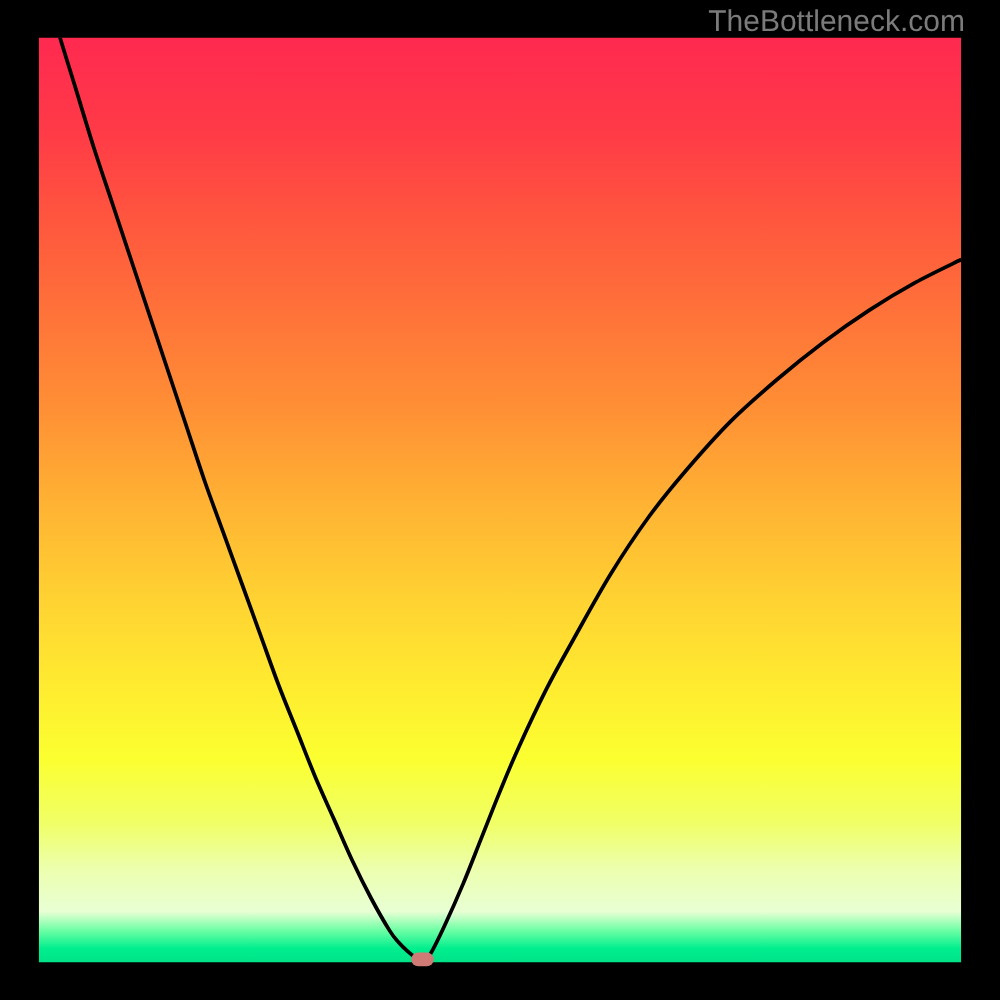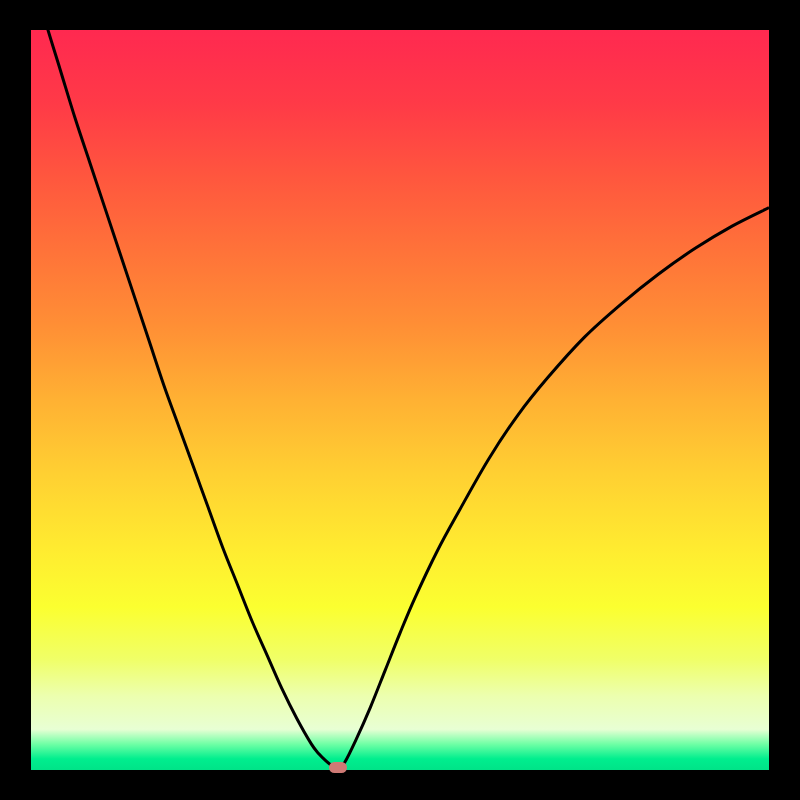--- a/index.html
+++ b/index.html
@@ -77,14 +77,15 @@
     </defs>
     <rect x="0" y="0" width="738" height="740" fill="url(#grad)"></rect>
   </svg>
 
   <svg class="curve-svg" viewBox="0 0 738 740" preserveAspectRatio="none">
     <path id="curve-path" d="M 0 -59.200000000000045 C 2.46 -50.5666666666667 9.84 -24.049999999999994 14.76 -7.399999999999977 C 19.68 9.250000000000039 24.599999999999998 24.666666666666725 29.52 40.700000000000045 C 34.44 56.73333333333336 39.36 73.38333333333328 44.28 88.79999999999995 C 49.2 104.21666666666663 54.12 118.40000000000003 59.04 133.20000000000005 C 63.96 148.00000000000006 68.88 162.80000000000004 73.8 177.60000000000002 C 78.72 192.4 83.64 207.20000000000002 88.56 222 C 93.48 236.79999999999998 98.4 251.59999999999997 103.32000000000001 266.4 C 108.24000000000001 281.2 113.16 296 118.08 310.8 C 123 325.6 127.92 341.01666666666665 132.84 355.2 C 137.76 369.3833333333333 142.68 382.3333333333333 147.6 395.9 C 152.51999999999998 409.46666666666664 157.44 423.03333333333336 162.36 436.6 C 167.28000000000003 450.1666666666667 172.20000000000002 463.73333333333335 177.12 477.3 C 182.04 490.8666666666667 186.95999999999998 505.05 191.88 518 C 196.8 530.95 201.72000000000003 542.6666666666666 206.64000000000001 555 C 211.56 567.3333333333334 216.48000000000002 580.2833333333333 221.4 592 C 226.32 603.7166666666667 231.24 614.1999999999999 236.16 625.3 C 241.07999999999998 636.4 246 648.1166666666667 250.92000000000002 658.6 C 255.84000000000003 669.0833333333334 260.76 678.95 265.68 688.2 C 270.6 697.45 276.75 708.1800000000001 280.44 714.1 C 284.13 720.02 285.36 720.8833333333333 287.82 723.72 C 290.28 726.5566666666667 292.74 728.9 295.2 731.12 C 297.65999999999997 733.34 300.61199999999997 735.56 302.58 737.04 C 304.548 738.52 305.163 740.74 307.00800000000004 740 C 308.85300000000007 739.26 310.698 737.5333333333333 313.65 732.6 C 316.602 727.6666666666667 320.415 719.65 324.72 710.4 C 329.02500000000003 701.15 334.56 688.8166666666667 339.48 677.1 C 344.40000000000003 665.3833333333333 349.32 652.4333333333334 354.24 640.1 C 359.16 627.7666666666667 364.08 615.0633333333334 369 603.1 C 373.92 591.1366666666667 377.61 581.8866666666668 383.76 568.32 C 389.90999999999997 554.7533333333333 398.52000000000004 536.2533333333333 405.90000000000003 521.7 C 413.28000000000003 507.1466666666667 419.42999999999995 496.4166666666667 428.03999999999996 481 C 436.65 465.5833333333333 447.71999999999997 445.23333333333335 457.56 429.2 C 467.40000000000003 413.16666666666663 477.24 398.3666666666667 487.08000000000004 384.8 C 496.9200000000001 371.23333333333335 505.53000000000003 360.74999999999994 516.6 347.79999999999995 C 527.6700000000001 334.84999999999997 541.2 319.43333333333334 553.5 307.1 C 565.8 294.7666666666667 578.1 284.28333333333336 590.4 273.8 C 602.6999999999999 263.31666666666666 615 253.45 627.3 244.2 C 639.5999999999999 234.95 651.9000000000001 226.31666666666672 664.2 218.30000000000007 C 676.5 210.28333333333342 688.8000000000001 202.88333333333335 701.1 196.10000000000002 C 713.4 189.3166666666667 731.85 180.68333333333337 738 177.60000000000002" fill="none" stroke="#000000" stroke-width="3"></path>
   </svg>
 
   <div id="marker" class="marker" style="left: 329.008px; top: 762px; background: rgb(207, 122, 117);"></div>
 
+  <div class="watermark">TheBottleneck.com</div>
 
 </div>
 
 </body></html>

